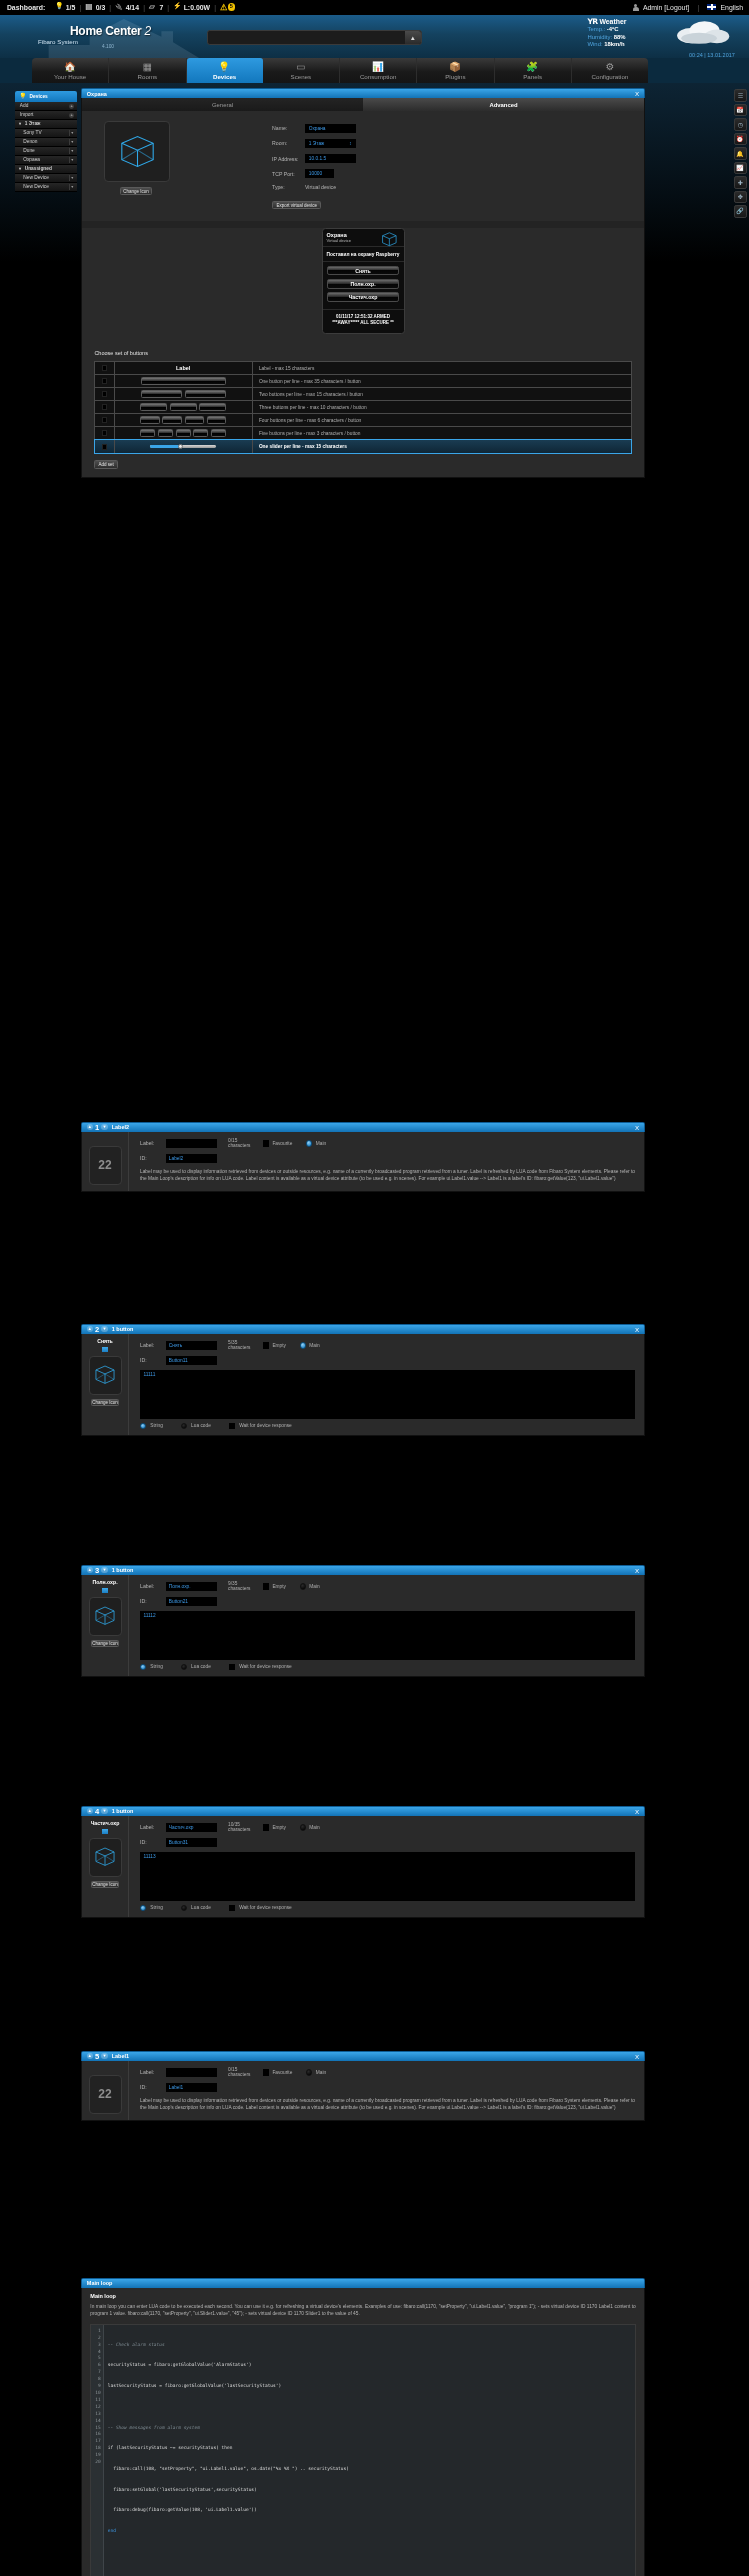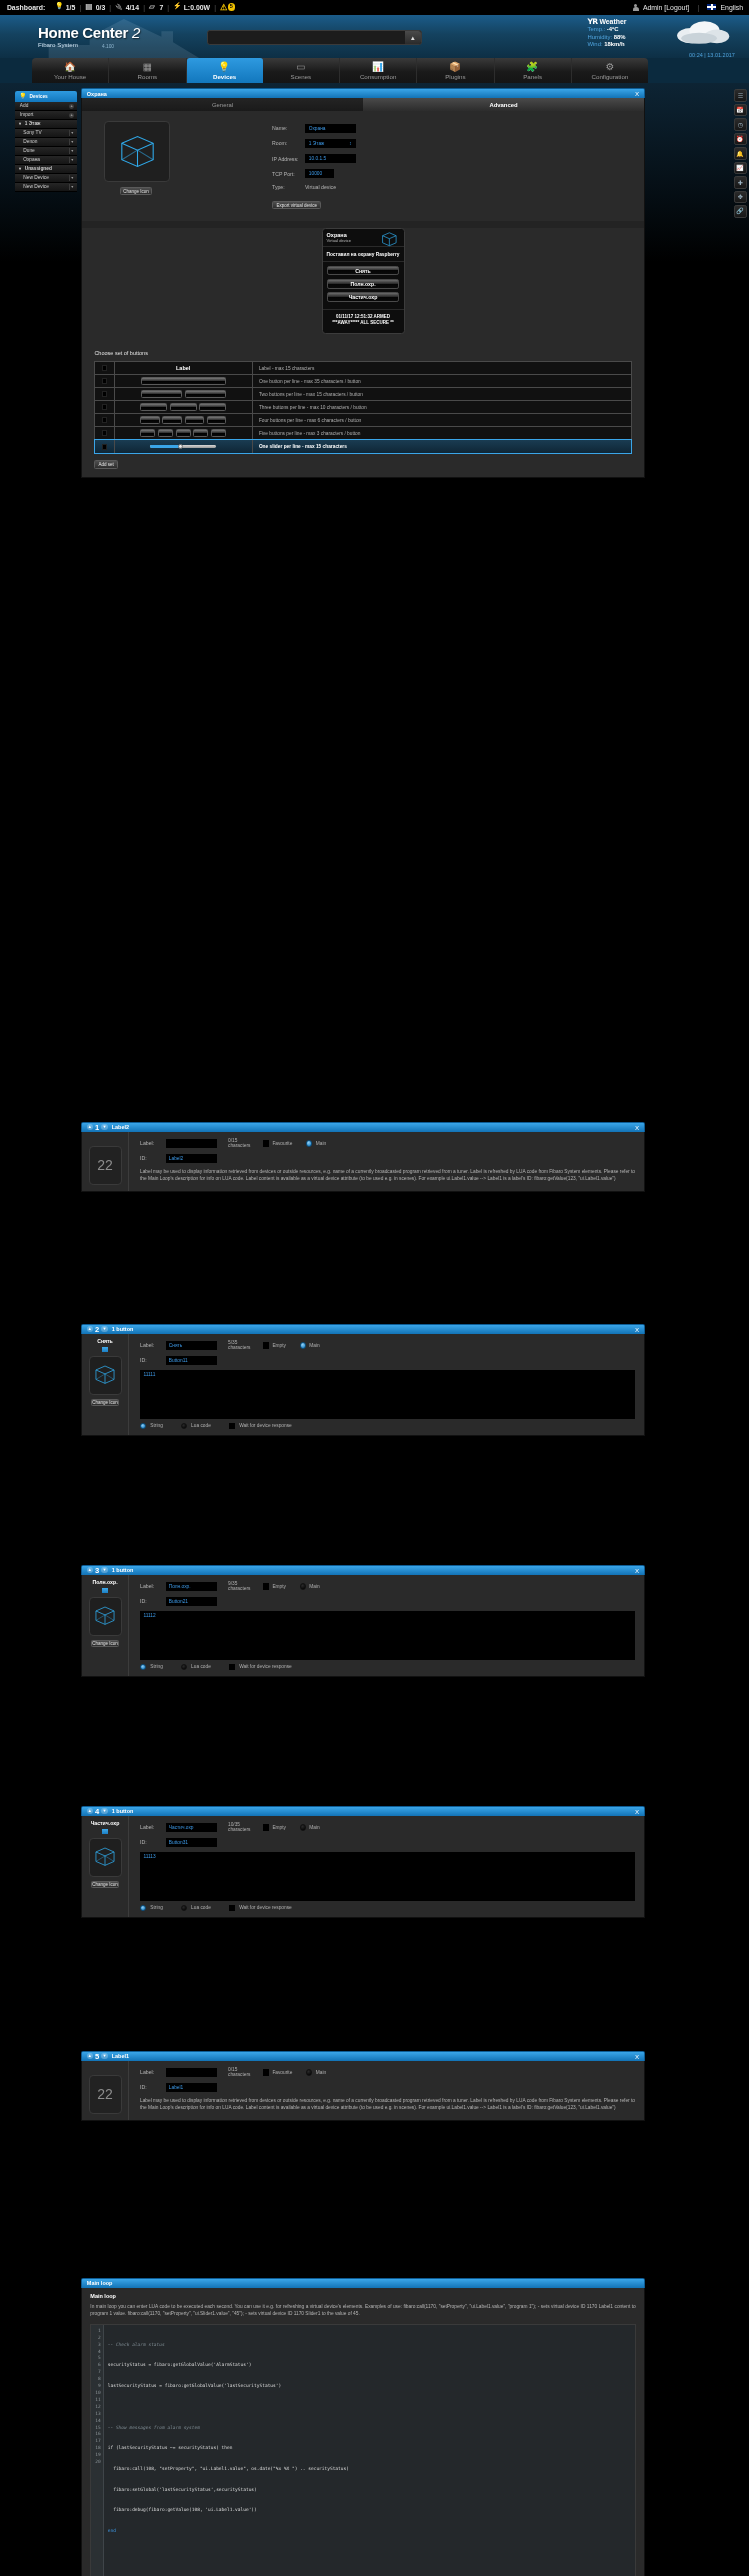--- a/index.html
+++ b/index.html
@@ -44,21 +44,21 @@
   .header {
     height:43px; position:relative;
     background:linear-gradient(180deg,#1b5c8a 0%, #14425f 45%, #0d2f45 100%);
     overflow:hidden;
   }
   .house-silhouette {
     position:absolute; left:48px; top:4.1px; width:179px; height:41px;
     opacity:.12;
   }
   .logo { position:absolute; left:38px; top:9.7px; color:#fff; }
-  .logo .l1 { font-size:15px; font-weight:bold; letter-spacing:-0.3px; text-shadow:0.7px 0.7px 1.4px rgba(0,0,0,.6); }
+  .logo .l1 { font-size:12px; font-weight:bold; letter-spacing:-0.3px; text-shadow:0.7px 0.7px 1.4px rgba(0,0,0,.6);margin-left:32px; }
   .logo .l1 em { font-style:italic; font-weight:normal; }
   .logo .l2 { font-size:6.2px; color:#cfe3f2; margin-top:-0.7px; }
   .ver { position:absolute; left:102px; top:29px; font-size:4.8px; color:#8fb6d0; }
 
   .urlbar {
     position:absolute; left:207px; top:15px; width:215px; height:15px;
     background:#1c1c1c; border:0.7px solid #3a3a3a; border-radius:2.8px;
   }
   .urlbar .arrowbtn {
     position:absolute; right:0; top:0; width:16.5px; height:13.8px;
@@ -243,21 +243,21 @@
   
   .el-body { display:flex; background:#2a2a2a; }
   .el-left { width:47px; border-right:0.7px solid #3c3c3c; padding:4.1px 0 6.2px 0; display:flex; flex-direction:column; align-items:center; }
   .el-left .cap { color:#fff; font-size:5.2px; font-weight:bold; margin-bottom:2.8px; text-align:center; }
   .el-left .swatch { width:6.9px; height:5.5px; background:linear-gradient(180deg,#3fa8e8,#1b7fc4); margin-bottom:3.4px; }
   .el-icon-box {
     width:33px; height:39px; background:#1f1f1f; border:0.7px solid #3a3a3a;
     border-radius:4.1px; display:flex; align-items:center; justify-content:center;
   }
   .el-icon-box.blank { background:#222; }
-  .el-icon-box .num { color:#8d8d8d; font-size:14px; }
+  .el-icon-box .num { color:#8d8d8d; font-size:12px;font-weight:bold; }
   .el-ch-btn {
     margin-top:4.1px; width:27.6px; height:7.6px;
     background:linear-gradient(180deg,#4e4e4e,#2e2e2e); border:0.7px solid #5a5a5a;
     border-radius:1.4px; color:#e0e0e0; font-size:4.5px;
     display:flex; align-items:center; justify-content:center;
   }
   .el-right { flex:1; padding:6.2px 9px 6.2px 11px; }
   .el-row { display:flex; align-items:center; margin-bottom:4.8px; font-size:5.2px; color:#b5b5b5; }
   .el-row .lab { width:26px; }
   .el-in { background:#000; height:9px; width:51px; color:#3d9ae8; font-size:4.8px; display:flex; align-items:center; padding-left:2.8px; }

